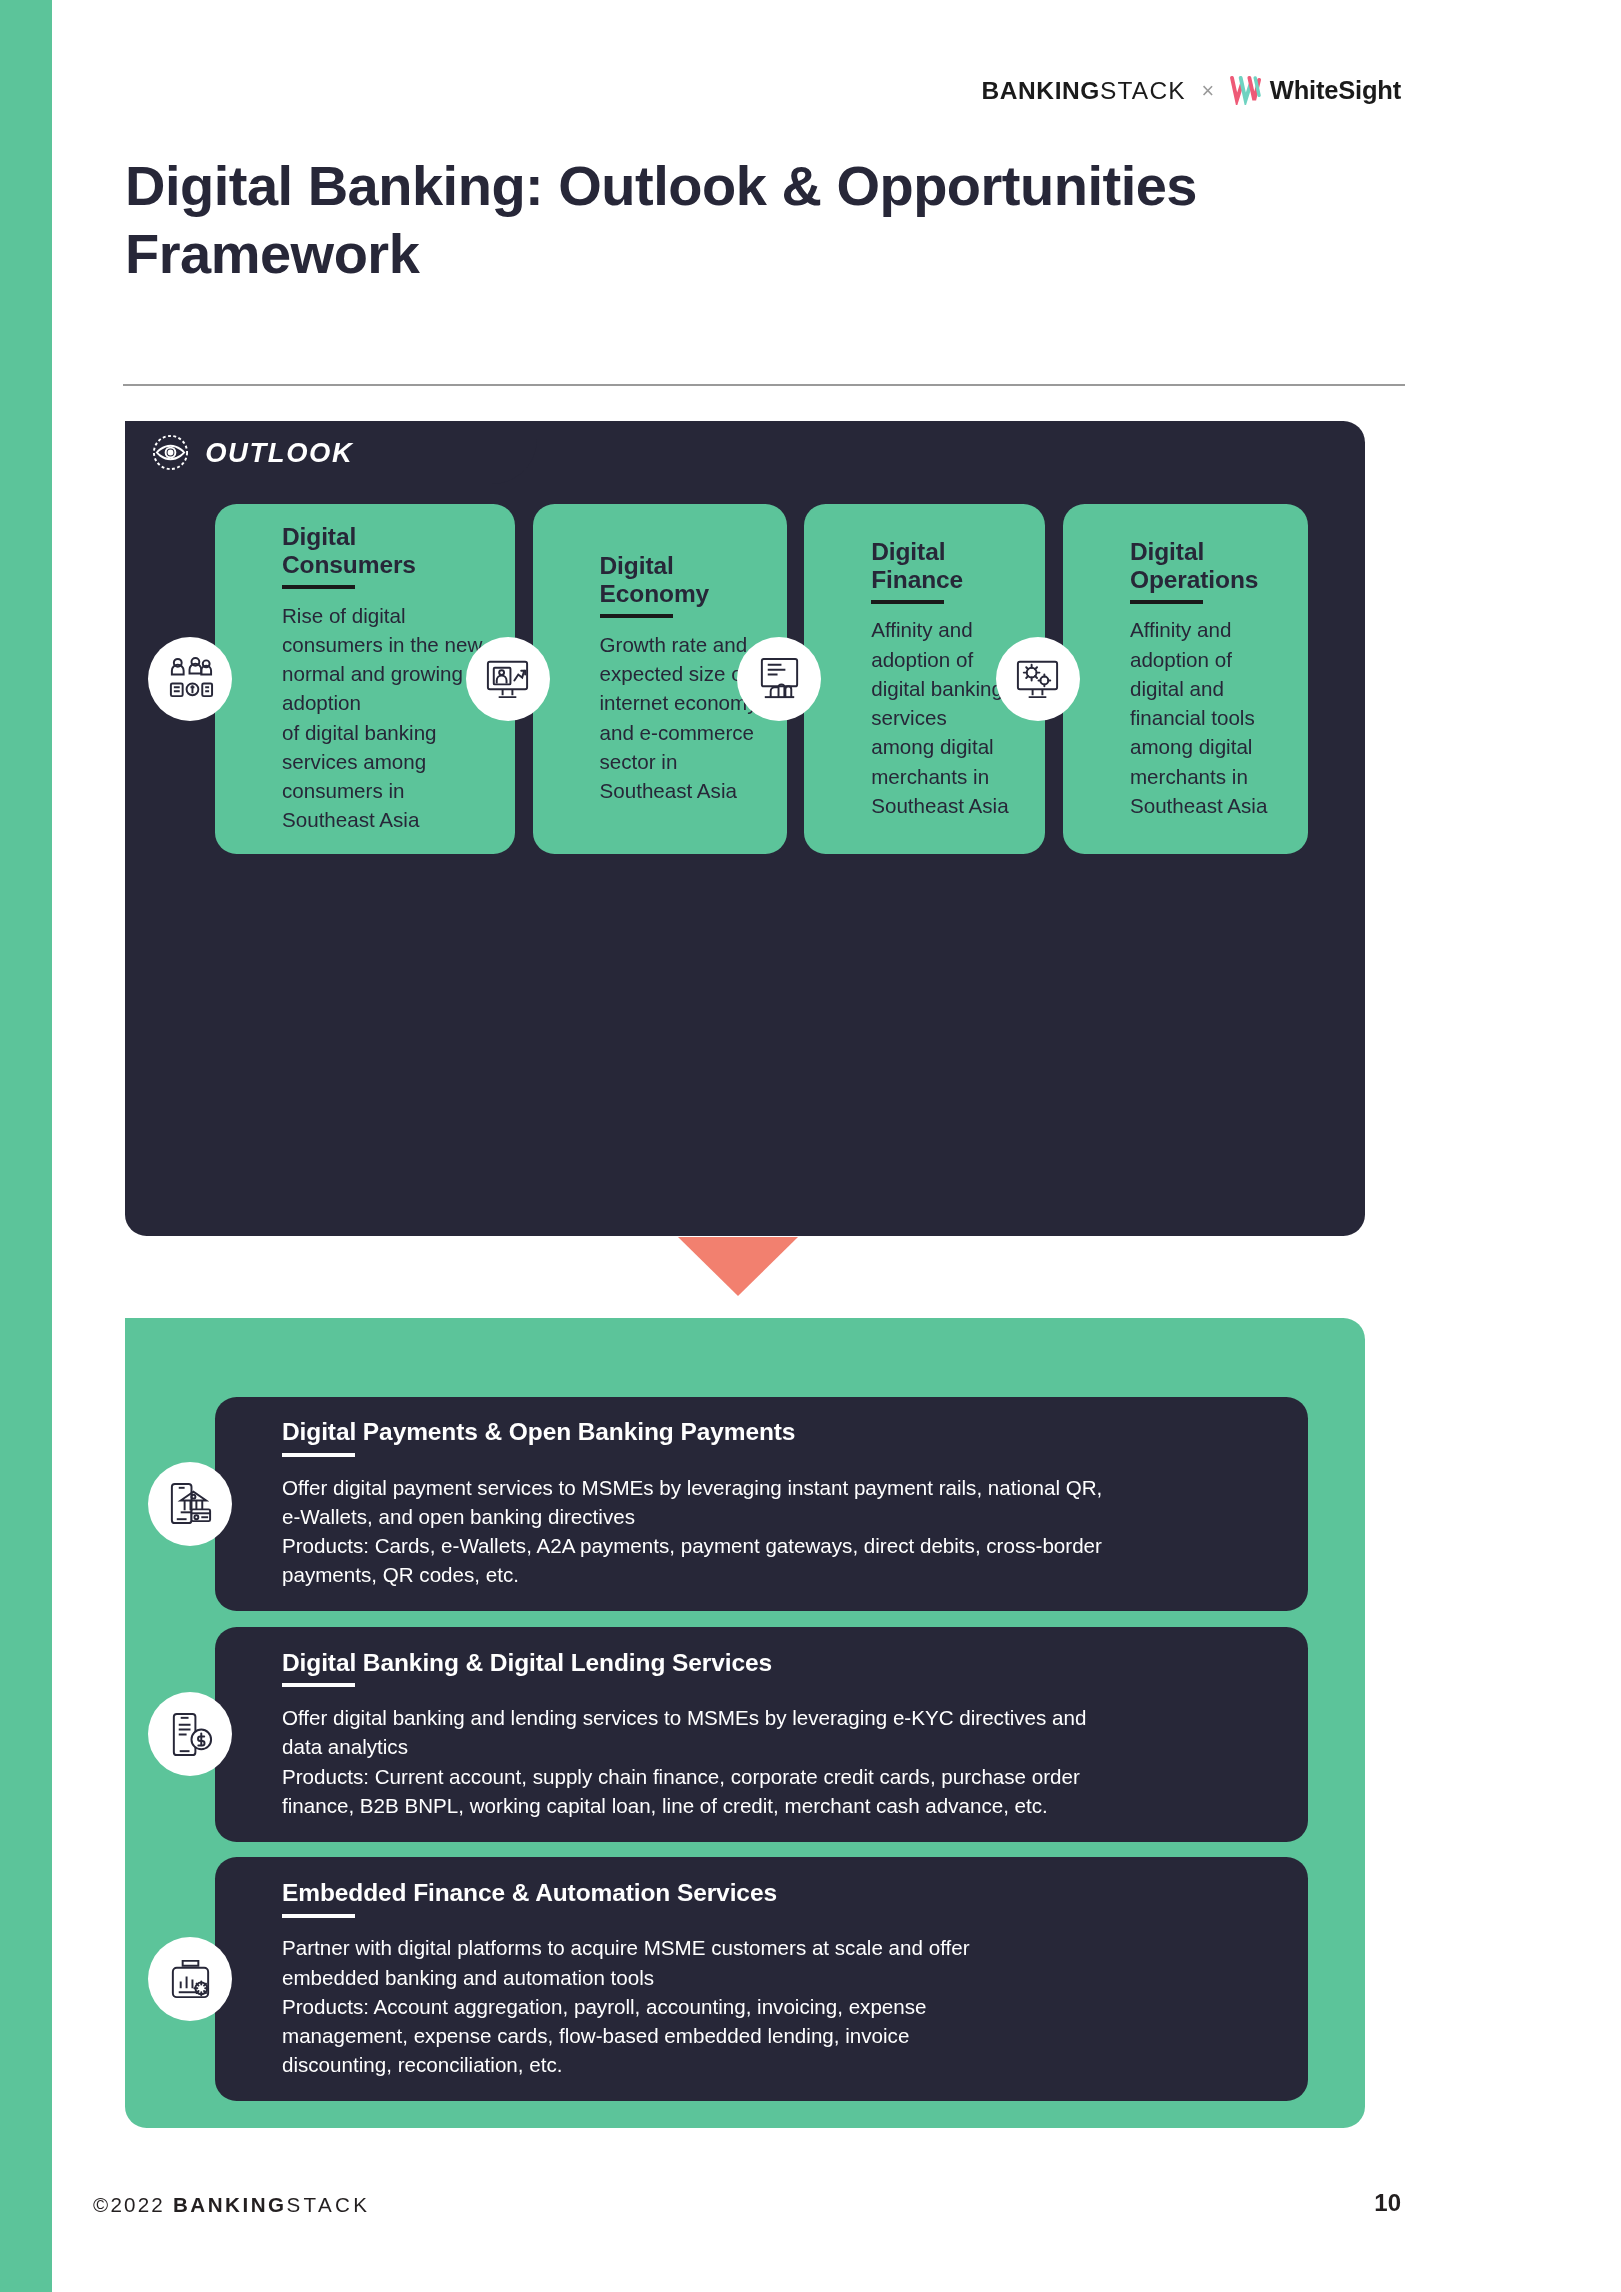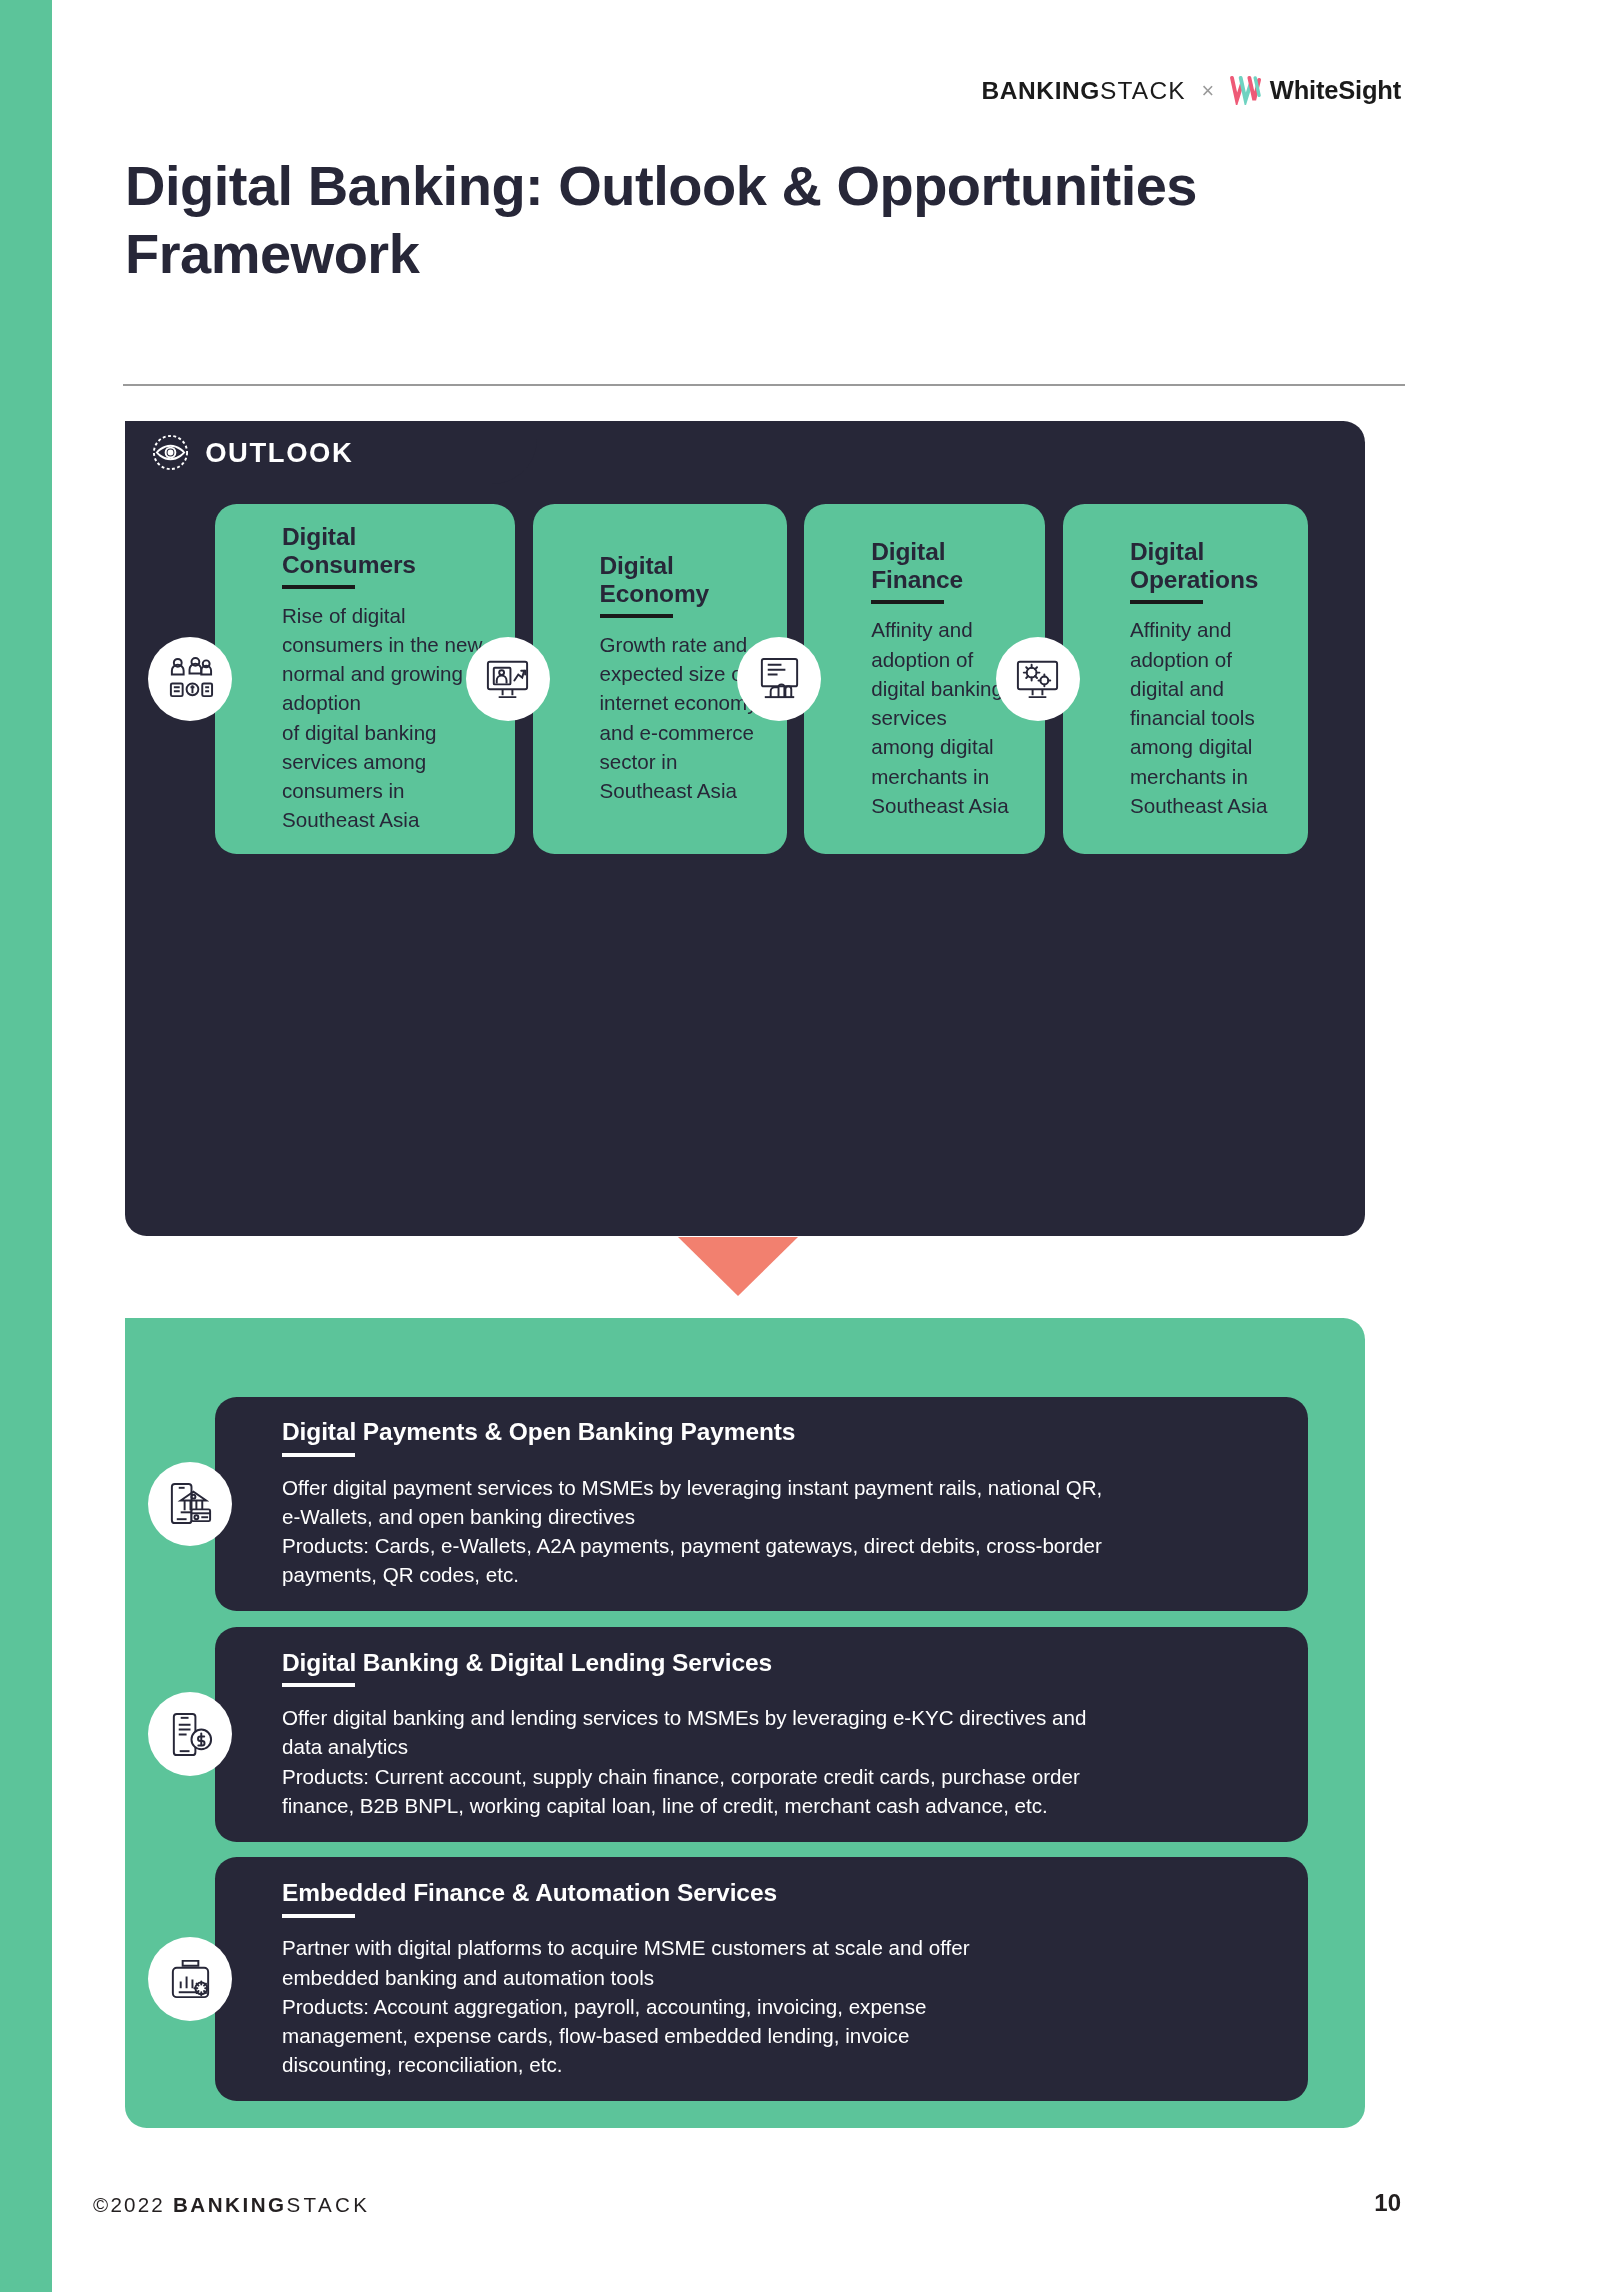--- a/index.html
+++ b/index.html
@@ -110,20 +110,21 @@
     align-items: center;
     padding: 0 57px 0 25.5px;
     gap: 15.7px;
     z-index: 3;
   }
   .section-tab-label {
     color: #ffffff;
     font-size: 27.4px;
     font-weight: bold;
     letter-spacing: 1.6px;
+    font-style: italic;
   }
 
   .outlook-cards {
     position: absolute;
     left: 0; top: 63px;
     width: 100%;
     padding: 19.6px 57px 23.5px 90px;
     display: flex;
     flex-direction: row;
     gap: 17.6px;

